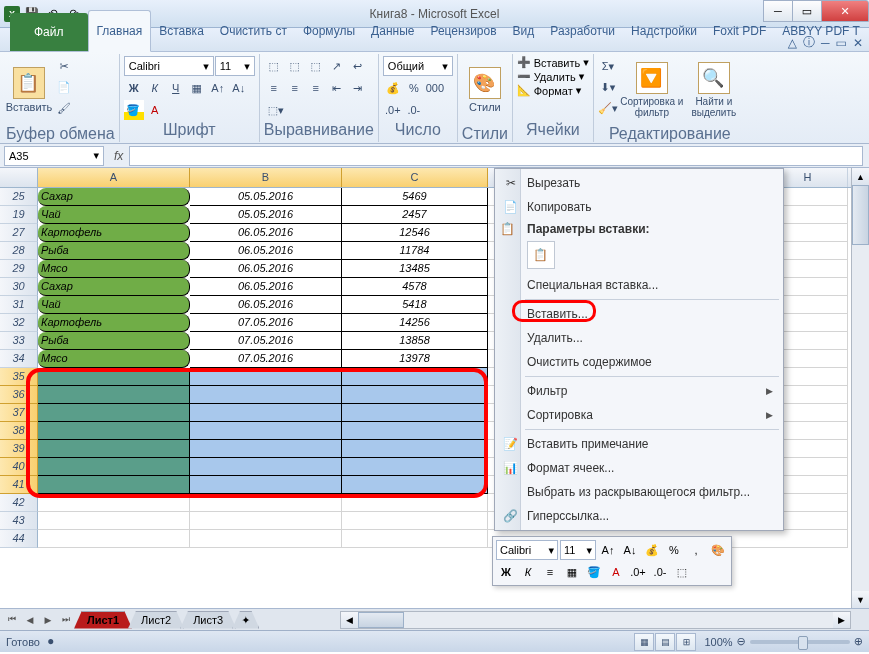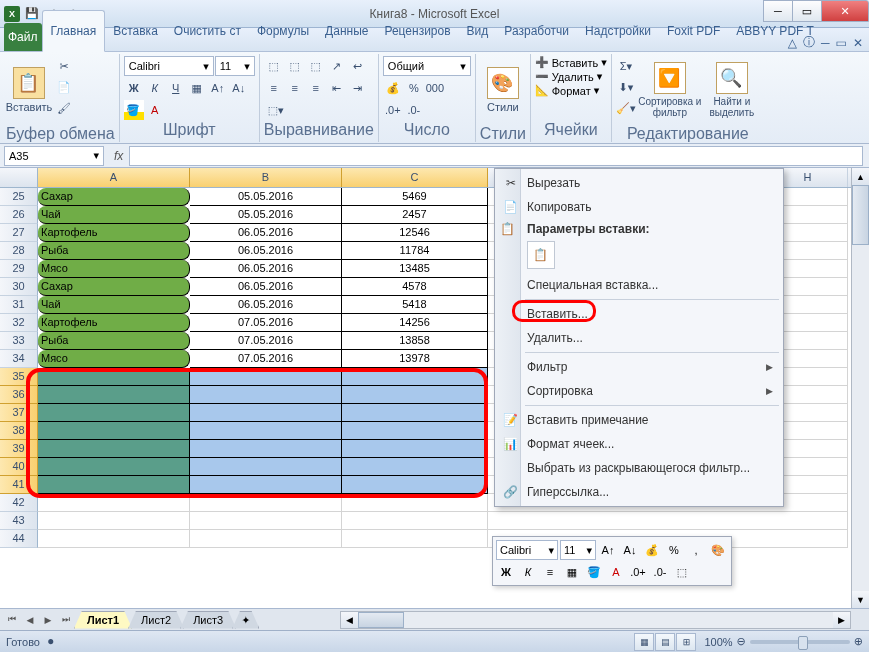--- a/index.html
+++ b/index.html
@@ -10,21 +10,21 @@
 .qat { display: flex; align-items: center; gap: 3px; padding-left: 4px; }
 .qat-icon { width: 18px; height: 18px; display: flex; align-items: center; justify-content: center; font-size: 11px; }
 .excel-icon { background: #2a7230; color: #fff; font-weight: bold; font-size: 9px; width: 16px; height: 16px; border-radius: 2px; }
 .title-text { position: absolute; left: 50%; transform: translateX(-50%); font-size: 12px; color: #555; }
 .win-controls { position: absolute; right: 0; display: flex; height: 22px; top: 0; }
 .win-btn { width: 30px; height: 22px; display: flex; align-items: center; justify-content: center; border: 1px solid #a0b0c8; background: linear-gradient(#fdfdfe, #e0e8f0); font-size: 11px; margin-left: -1px; }
 .win-btn.close { background: linear-gradient(#f08080, #d04040); color: #fff; width: 48px; border-radius: 0 3px 0 0; }
 
 
 .ribbon-tabs { height: 24px; background: linear-gradient(#e8f0fb, #d8e4f2); display: flex; align-items: flex-end; border-bottom: 1px solid #b0c0d8; padding-left: 4px; position: relative; }
-.file-tab { background: #388040; color: #fff; padding: 4px 4px; font-size: 12px; border-radius: 3px 3px 0 0; height: 28px; display: flex; align-items: center; }
+.file-tab { background: #388040; color: #fff; padding: 4px 24px; font-size: 12px; border-radius: 3px 3px 0 0; height: 38px; display: flex; align-items: center; margin-left: 6px; }
 .tab { padding: 20px 8px; font-size: 12px; color: #3a6090; cursor: pointer; height: 22px; display: flex; align-items: center; }
 .tab.active { background: #f4f8fc; border: 1px solid #b0c0d8; border-bottom: 1px solid #f4f8fc; border-radius: 3px 3px 0 0; color: #3a6090; margin-bottom: -1px; }
 .help-area { position: absolute; right: 6px; display: flex; gap: 6px; align-items: center; font-size: 12px; color: #3a6090; }
 
 
 .ribbon { height: 92px; background: linear-gradient(#f4f8fc, #e4ecf6); border-bottom: 1px solid #a8b8d0; display: flex; padding: 2px; }
 .group { border-right: 1px solid #c0ccdc; padding: 2px 4px; display: flex; flex-direction: column; justify-content: space-between; height: 88px; }
 .group-label { text-align: center; font-size: 16px; color: #5a7090; padding: 1px 0; }
 .group-body { display: flex; gap: 2px; flex: 1; align-items: flex-start; }
 .big-btn { display: flex; flex-direction: column; align-items: center; justify-content: center; width: 46px; height: 68px; font-size: 11px; color: #3a5070; gap: 2px; }
@@ -39,21 +39,21 @@
 .name-box { width: 100px; height: 20px; background: #fff; border: 1px solid #a8b8d0; margin: 0 4px; font-size: 11px; padding: 0 4px; display: flex; align-items: center; justify-content: space-between; }
 .fx-label { font-style: italic; font-size: 12px; color: #555; padding: 0 6px; }
 .formula-input { flex: 1; height: 20px; background: #fff; border: 1px solid #a8b8d0; margin-right: 6px; }
 
 
 .grid-area { position: relative; background: #fff; height: 440px; overflow: hidden; }
 .col-headers { display: flex; height: 20px; background: linear-gradient(#f4f6fa, #dce4ee); border-bottom: 1px solid #9eb6ce; }
 .corner { width: 38px; border-right: 1px solid #9eb6ce; background: linear-gradient(#f4f6fa, #dce4ee); }
 .col-h { border-right: 1px solid #c6d2e0; text-align: center; font-size: 11px; color: #3a5070; line-height: 19px; }
 .col-h.sel { background: linear-gradient(#fde8b0, #f9d070); border-color: #d0a030; }
-.row-headers-and-cells { display: flex; }
+.row-headers-and-cells { display: flex; font-style: italic; }
 .row-headers { display: flex; flex-direction: column; }
 .row-h { width: 38px; height: 18px; background: linear-gradient(to right, #f4f6fa, #dce4ee); border-bottom: 1px solid #c6d2e0; border-right: 1px solid #9eb6ce; text-align: center; font-size: 11px; color: #3a5070; line-height: 17px; }
 .row-h.sel { background: linear-gradient(to right, #fde8b0, #f9d070); border-color: #d0a030; }
 .cells { position: relative; }
 .cell-row { display: flex; height: 18px; }
 .cell { border-right: 1px solid #d4d4d4; border-bottom: 1px solid #d4d4d4; font-size: 11px; padding: 0 3px; line-height: 17px; overflow: hidden; white-space: nowrap; }
 .cell.colA { width: 152px; }
 .cell.colB { width: 152px; text-align: center; }
 .cell.colC { width: 146px; text-align: center; }
 .green { background: #70ad47; border-bottom: 1px solid #000; border-right: 1px solid #000; border-radius: 8px; }
@@ -80,21 +80,21 @@
 .mini-row { display: flex; gap: 2px; align-items: center; }
 .mini-combo { height: 20px; border: 1px solid #a8b8d0; background: #fff; font-size: 11px; padding: 0 3px; display: flex; align-items: center; justify-content: space-between; }
 .mini-btn { width: 20px; height: 20px; display: flex; align-items: center; justify-content: center; font-size: 11px; border: 1px solid transparent; }
 
 
 .sheet-bar { height: 22px; background: #e0e6ee; border-top: 1px solid #a8b8d0; display: flex; align-items: center; position: relative; }
 .sheet-nav { display: flex; padding: 0 4px; gap: 2px; }
 .sheet-nav-btn { width: 16px; height: 16px; font-size: 9px; color: #555; display: flex; align-items: center; justify-content: center; }
 .sheet-tabs { display: flex; }
 .sheet-tab { padding: 2px 12px; font-size: 11px; background: #d0d8e2; border: 1px solid #a0a8b8; border-bottom: none; clip-path: polygon(8px 0, calc(100% - 8px) 0, 100% 100%, 0 100%); margin-left: -4px; }
-.sheet-tab.active { background: #fef9c3; font-weight: bold; }
+.sheet-tab.active { background: #b91c1c; font-weight: bold; }
 .hscroll { position: absolute; right: 18px; left: 340px; height: 18px; background: #e8ecf2; border: 1px solid #b0b8c4; display: flex; }
 .scroll-btn { width: 17px; background: linear-gradient(#f4f6fa, #dce4ee); display: flex; align-items: center; justify-content: center; font-size: 9px; }
 .scroll-track { flex: 1; position: relative; }
 .scroll-thumb { position: absolute; left: 0; width: 46px; top: 0; bottom: 0; background: linear-gradient(#e4eaf2, #c8d4e2); border: 1px solid #9cb0c8; }
 
 
 .status-bar { height: 22px; background: linear-gradient(#dfe7f2, #c8d6e8); border-top: 1px solid #a0b0c8; display: flex; align-items: center; justify-content: space-between; padding: 0 6px; font-size: 11px; color: #3a5070; }
 .zoom { display: flex; align-items: center; gap: 4px; }
 .zoom-slider { width: 100px; height: 4px; background: #b0c0d4; position: relative; border-radius: 2px; }
 .zoom-slider::after { content: ''; position: absolute; left: 48px; top: -4px; width: 8px; height: 12px; background: #d8e2ee; border: 1px solid #8ca0b8; border-radius: 2px; }
@@ -209,21 +209,21 @@
       </div>
       <div class="btn-row">
         <div class="small-btn" style="width:auto;padding:0 4px">⬚▾</div>
       </div>
     </div>
     <div class="group-label">Выравнивание</div>
   </div>
 
   <div class="group">
     <div class="group-body" style="flex-direction:column;gap:2px">
-      <div class="combo" style="width:88px">
+      <div class="combo" style="width:70px">
           <span>Общий</span>
           <span>▾</span>
         </div>
       <div class="btn-row">
         <div class="small-btn">💰</div>
         <div class="small-btn">%</div>
         <div class="small-btn">000</div>
       </div>
       <div class="btn-row">
         <div class="small-btn">.0+</div>
@@ -298,21 +298,21 @@
     <div class="corner"></div>
     <div class="col-h sel" style="width:152px">A</div>
     <div class="col-h sel" style="width:152px">B</div>
     <div class="col-h sel" style="width:146px">C</div>
     <div class="col-h" style="width:280px">D</div>
     <div class="col-h" style="width:80px">H</div>
   </div>
   <div class="row-headers-and-cells">
     <div class="row-headers" id="row-headers">
         <div class="row-h">25</div>
-        <div class="row-h">26</div>
+        <div class="row-h">19</div>
         <div class="row-h">27</div>
         <div class="row-h">28</div>
         <div class="row-h">29</div>
         <div class="row-h">30</div>
         <div class="row-h">31</div>
         <div class="row-h">32</div>
         <div class="row-h">33</div>
         <div class="row-h">34</div>
         <div class="row-h sel">35</div>
         <div class="row-h sel">36</div>
@@ -474,20 +474,23 @@
   <div class="menu-item">
       <span>Специальная вставка...</span>
     </div>
   <div class="menu-sep"></div>
   <div class="menu-item">
       <span>Вставить...</span>
     </div>
   <div class="menu-item">
       <span>Удалить...</span>
     </div>
+  <div class="menu-item">
+      <span>Очистить содержимое</span>
+    </div>
   <div class="menu-sep"></div>
   <div class="menu-item">
       <span>Фильтр</span>
       <span class="arrow">▶</span>
     </div>
   <div class="menu-item">
       <span>Сортировка</span>
       <span class="arrow">▶</span>
     </div>
   <div class="menu-sep"></div>

